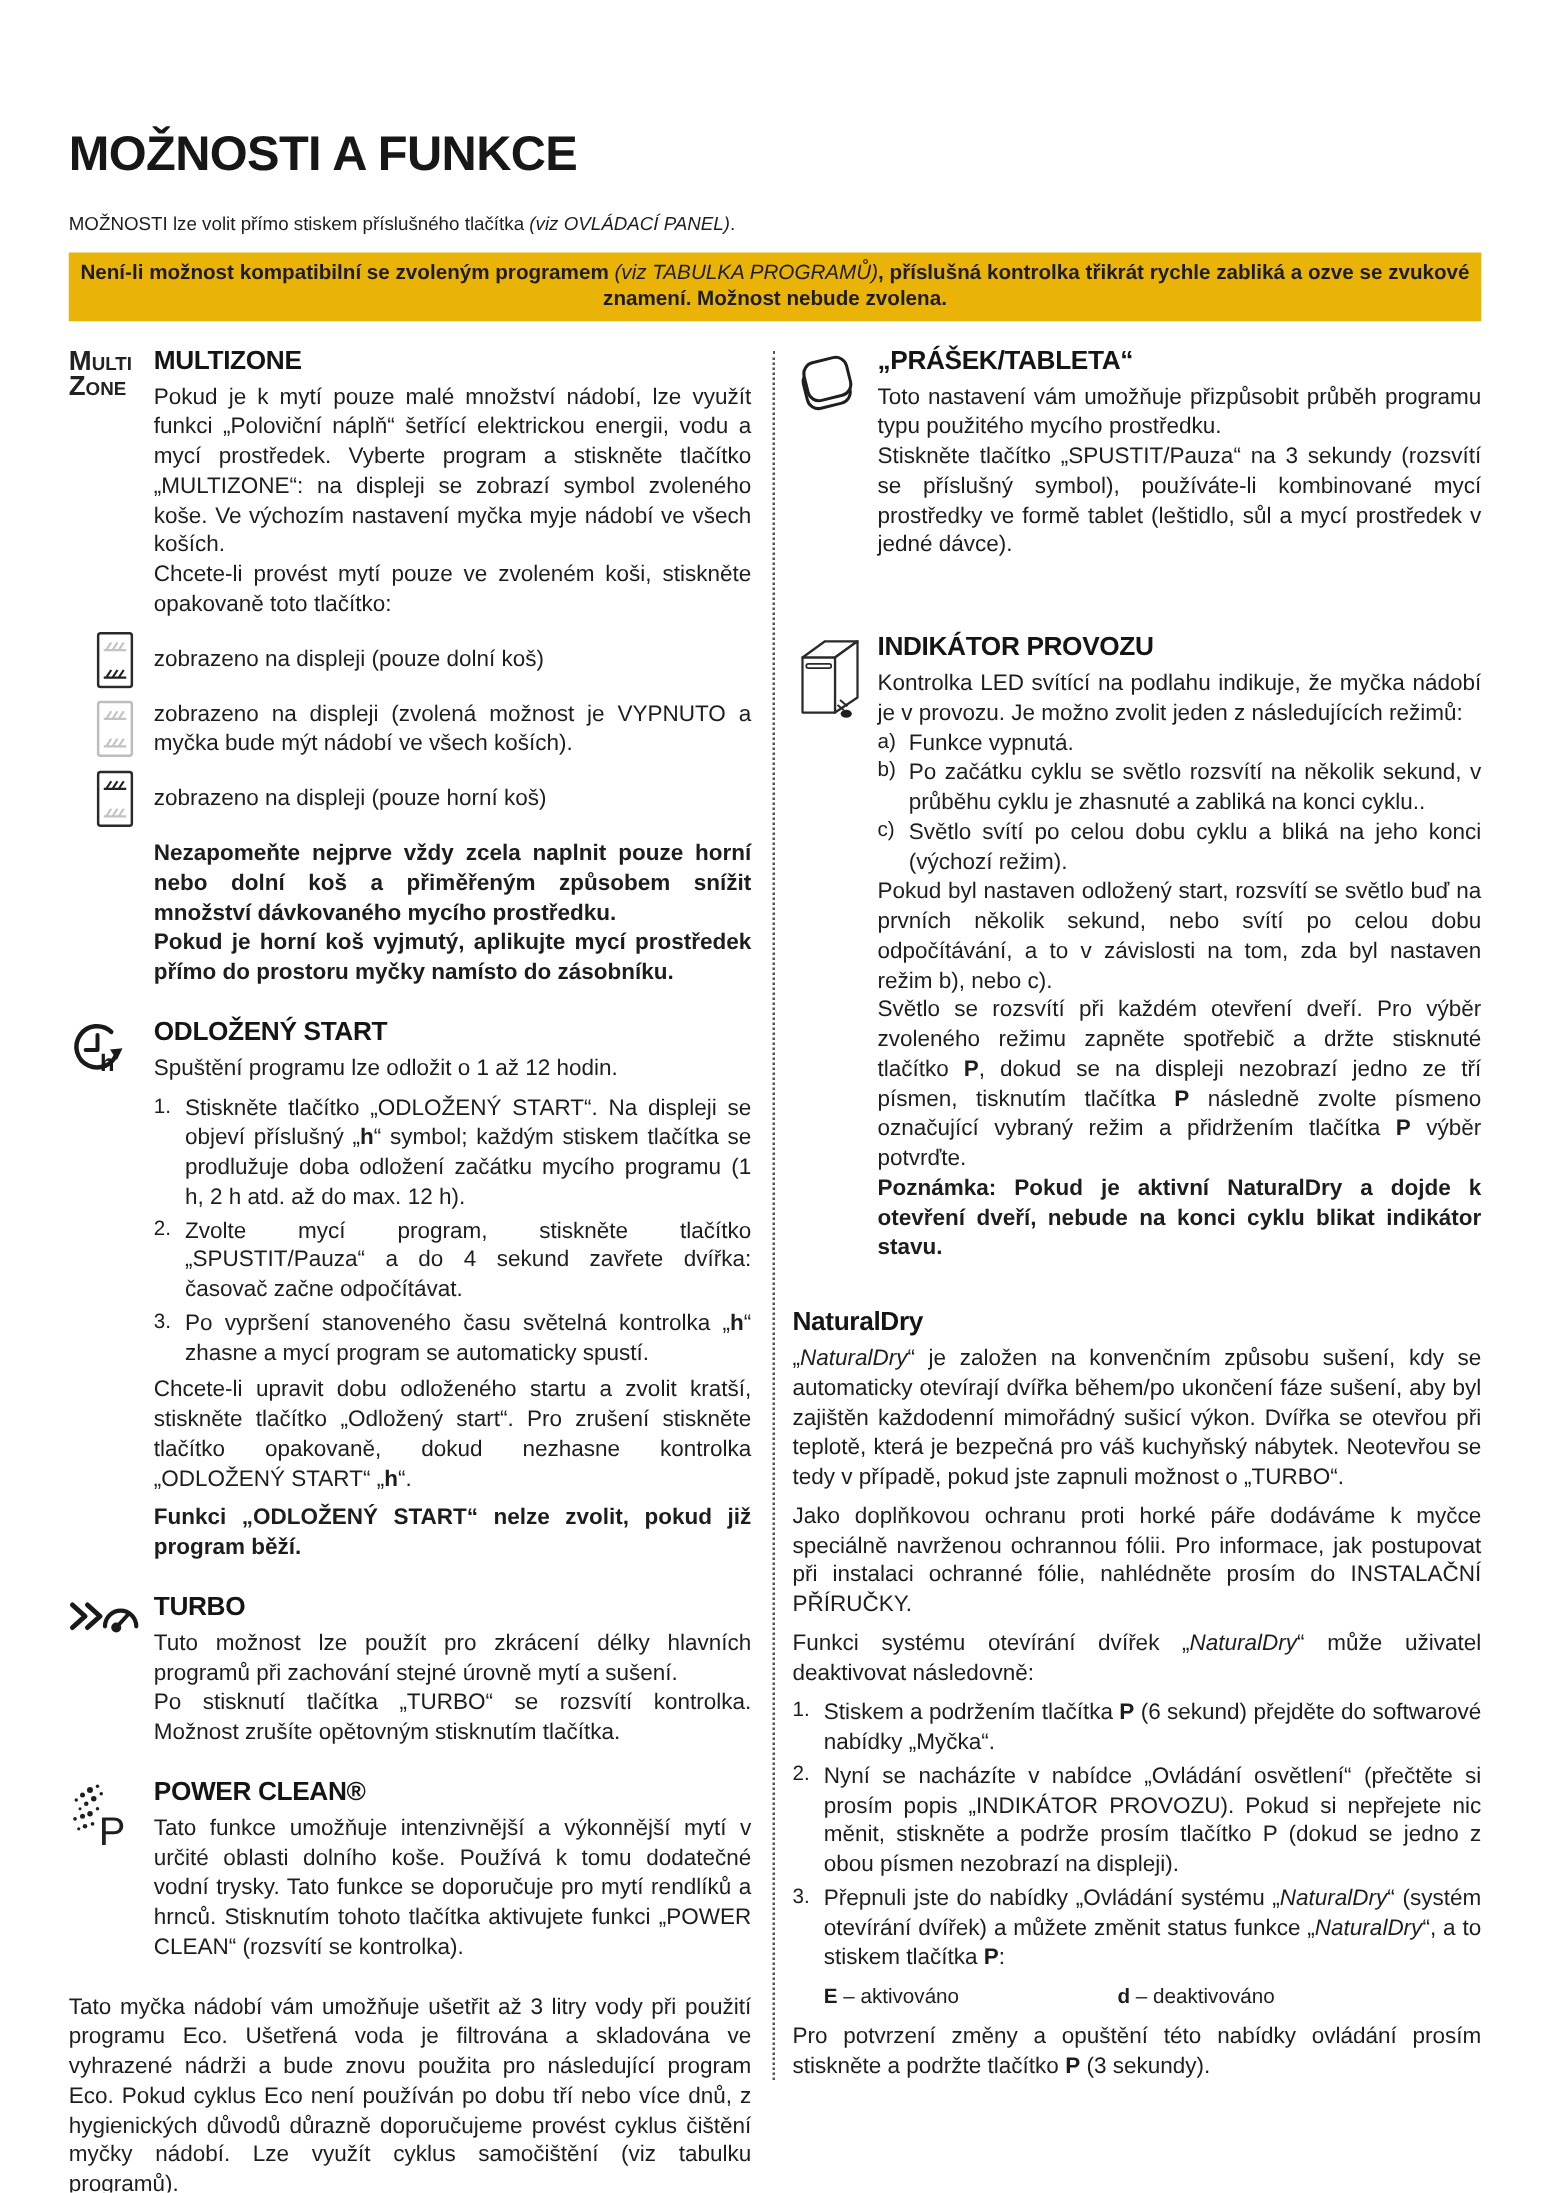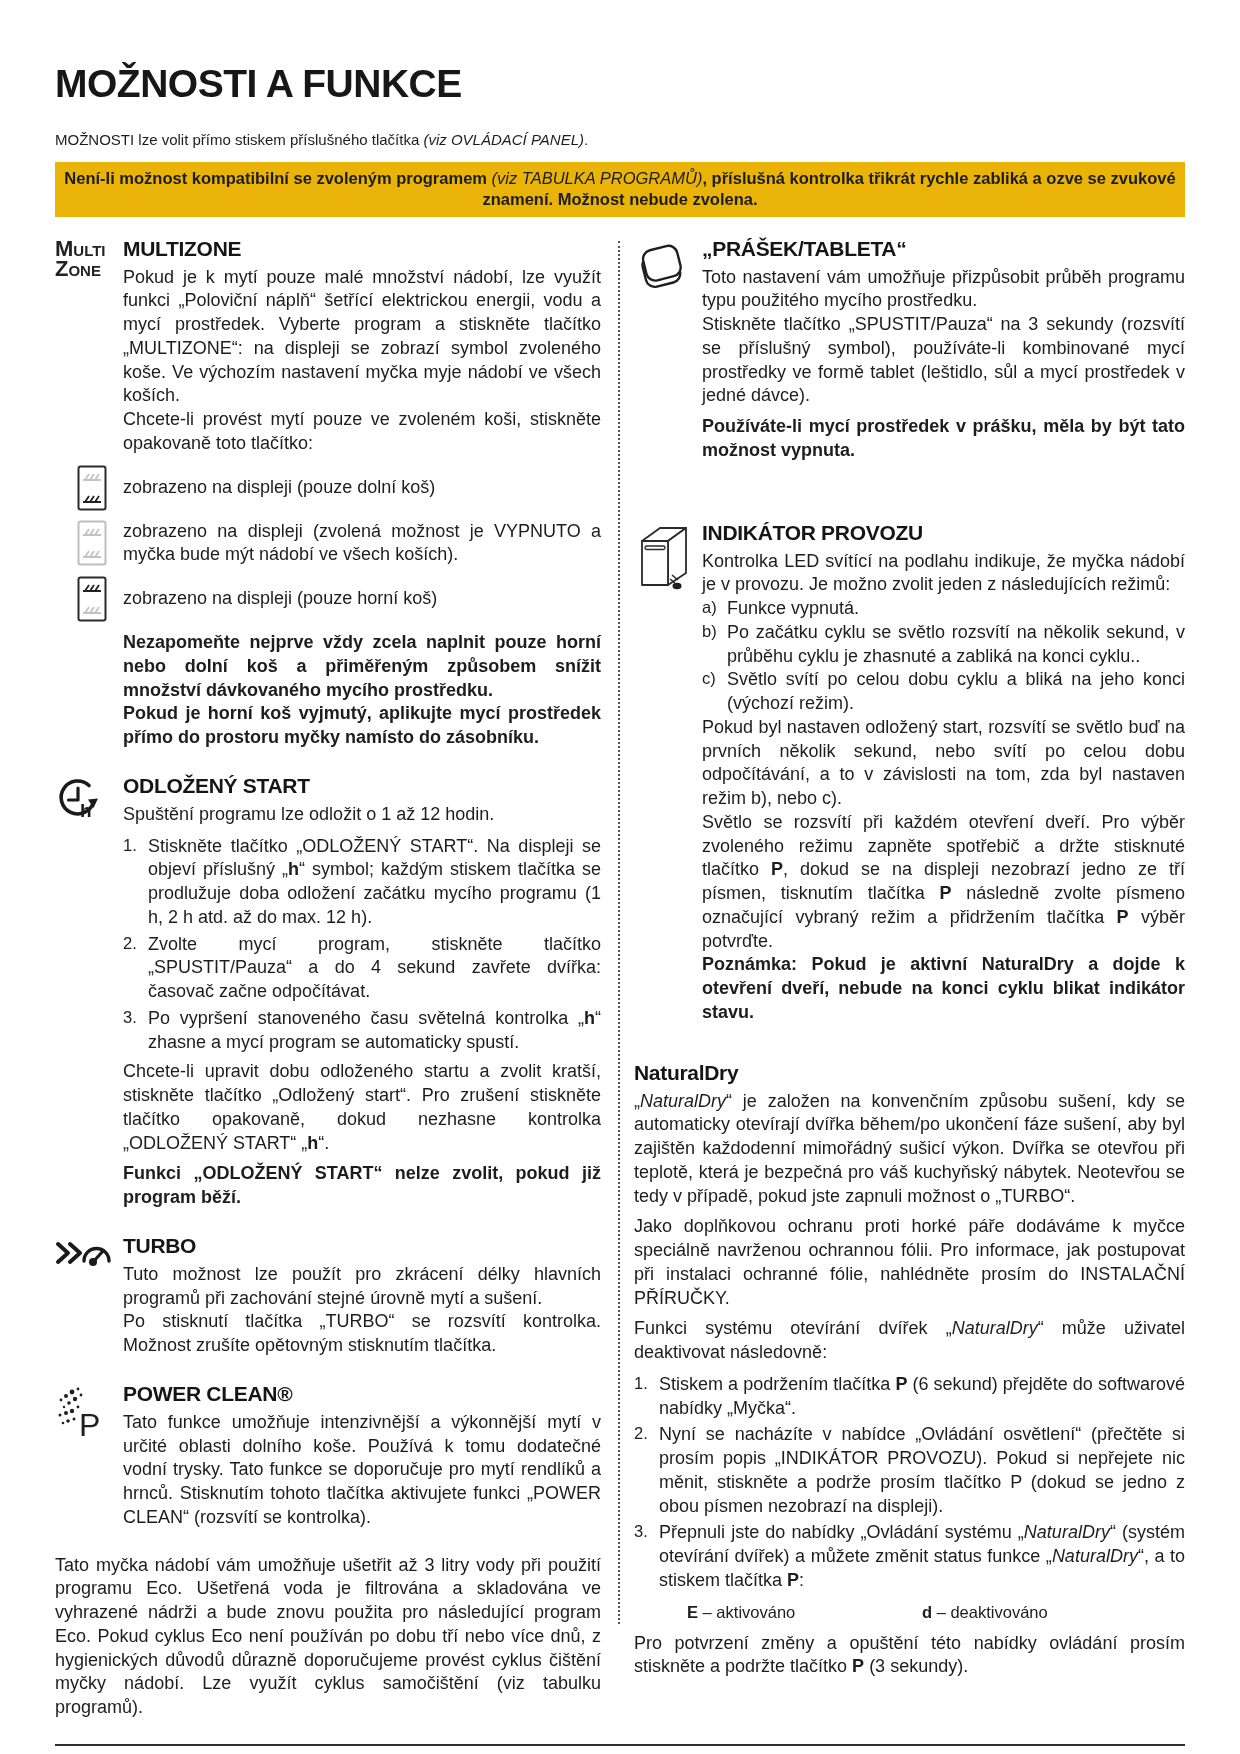--- a/index.html
+++ b/index.html
@@ -1,19 +1,19 @@
 <!DOCTYPE html>
 <html lang="cs"><head>
 <meta charset="utf-8">
 <style>
   html,body{margin:0;padding:0;background:#ffffff;}
   .page{
     box-sizing:border-box;
     width:1240px;height:1754px;
-    padding:32px 55px 0 55px;
+    padding:72px 55px 0 55px;
     display:flex;flex-direction:column;
     font-family:"Liberation Sans",sans-serif;
     color:#1d1d1d;
     overflow:hidden;
   }
   .topbar{height:6px;background:#1a1a1a;margin-bottom:30px;}
   h1{
     font-size:39px;font-weight:bold;letter-spacing:-0.5px;
     margin:0 0 10px 0;color:#171717;
   }
@@ -57,21 +57,21 @@
   .step{display:flex;margin-bottom:3px;}
   .step .num{width:25px;flex-shrink:0;font-size:16.5px;line-height:1.32;}
   .step p{flex:1 1 auto;}
   
   .mode{display:flex;}
   .mode .mk{width:25px;flex-shrink:0;font-size:16.5px;line-height:1.32;}
   .mode p{flex:1 1 auto;}
   
   .status{display:flex;margin:10px 0;}
   .status .opt{font-size:16.5px;}
-  .status .opt:first-child{width:235px;flex-shrink:0;margin-left:28px;}
+  .status .opt:first-child{width:235px;flex-shrink:0;}
   .status b{font-weight:bold;}
   
   .footer{margin-top:auto;padding-bottom:34px;}
   .footer-rule{height:2px;background:#2e2e2e;margin-bottom:6px;}
   .footer-row{position:relative;height:96px;}
   .pagenum{position:absolute;left:8px;top:4px;font-size:19px;}
   .brand{position:absolute;left:50%;top:0;transform:translateX(-50%);}
   svg{display:block;}
 </style>
 </head>
@@ -253,21 +253,20 @@
                 <rect x="9" y="15" width="35" height="31" rx="9" fill="#ffffff" stroke="#1f1f1f" stroke-width="2.4"></rect>
                 <rect x="11" y="9" width="35" height="31" rx="9" fill="#ffffff" stroke="#1f1f1f" stroke-width="2.4"></rect>
               </g>
             </svg>
           </span>
         </div>
         <div class="sbody">
           <h2>„PRÁŠEK/TABLETA“</h2>
           <p>Toto nastavení vám umožňuje přizpůsobit průběh programu typu použitého mycího prostředku.</p>
           <p>Stiskněte tlačítko „SPUSTIT/Pauza“ na 3 sekundy (rozsvítí se příslušný symbol), používáte-li kombinované mycí prostředky ve formě tablet (leštidlo, sůl a mycí prostředek v jedné dávce).</p>
-          <p class="boldp gap">Používáte-li mycí prostředek v prášku, měla by být tato možnost vypnuta.</p>
         </div>
       </section>
 
       <section class="sec">
         <div class="gutter">
           <span>
             <svg width="62" height="70" viewBox="0 0 62 70">
               <g fill="#ffffff" stroke="#2a2a2a" stroke-width="1.8" stroke-linejoin="round">
                 <polygon points="8,18 26,5 52,5 34,18"></polygon>
                 <polygon points="34,18 52,5 52,50 34,62"></polygon>

